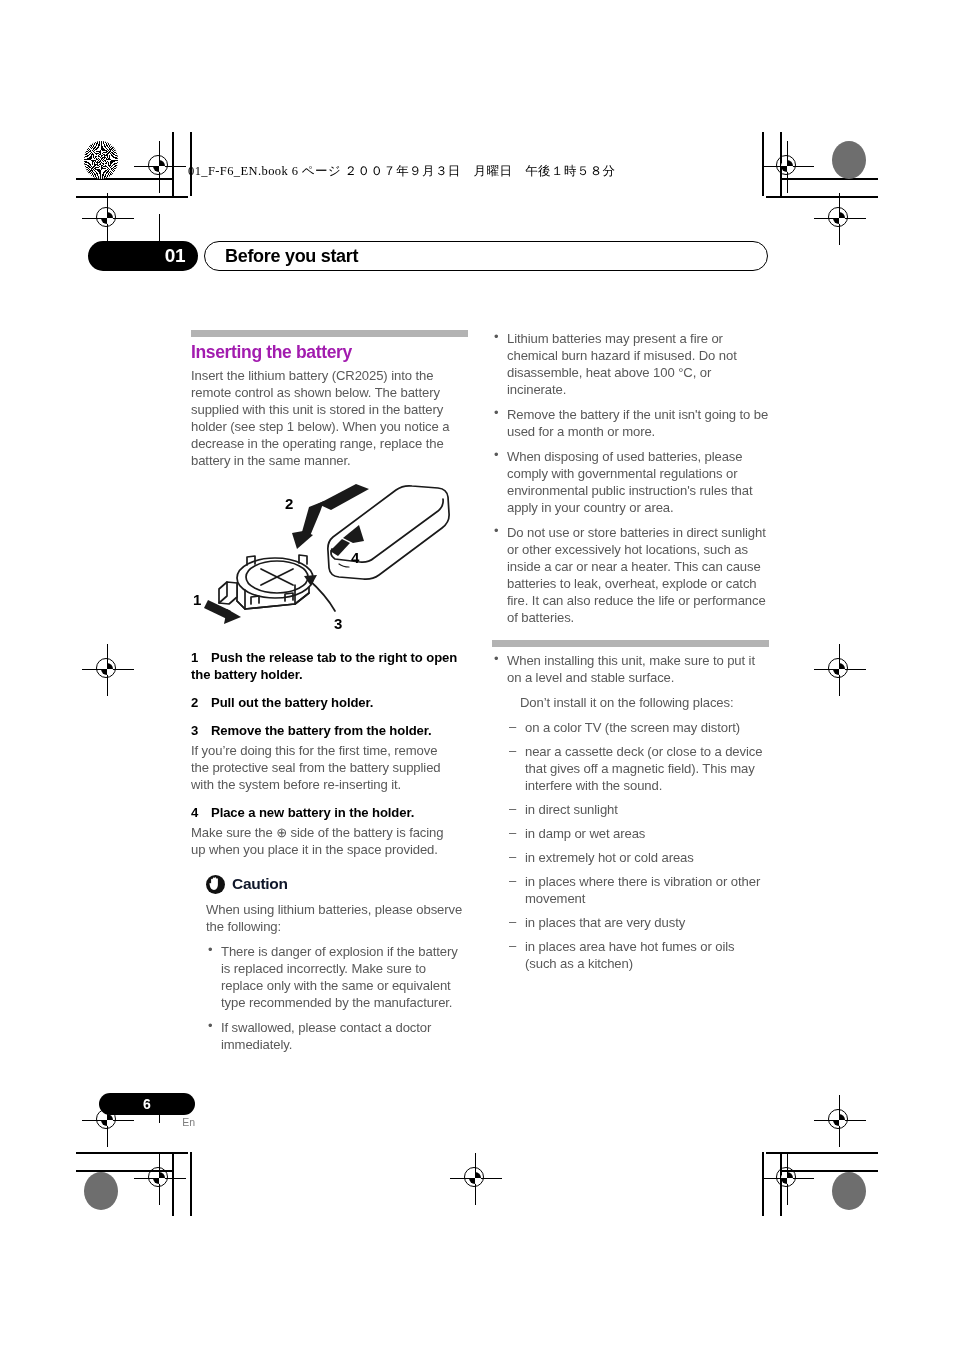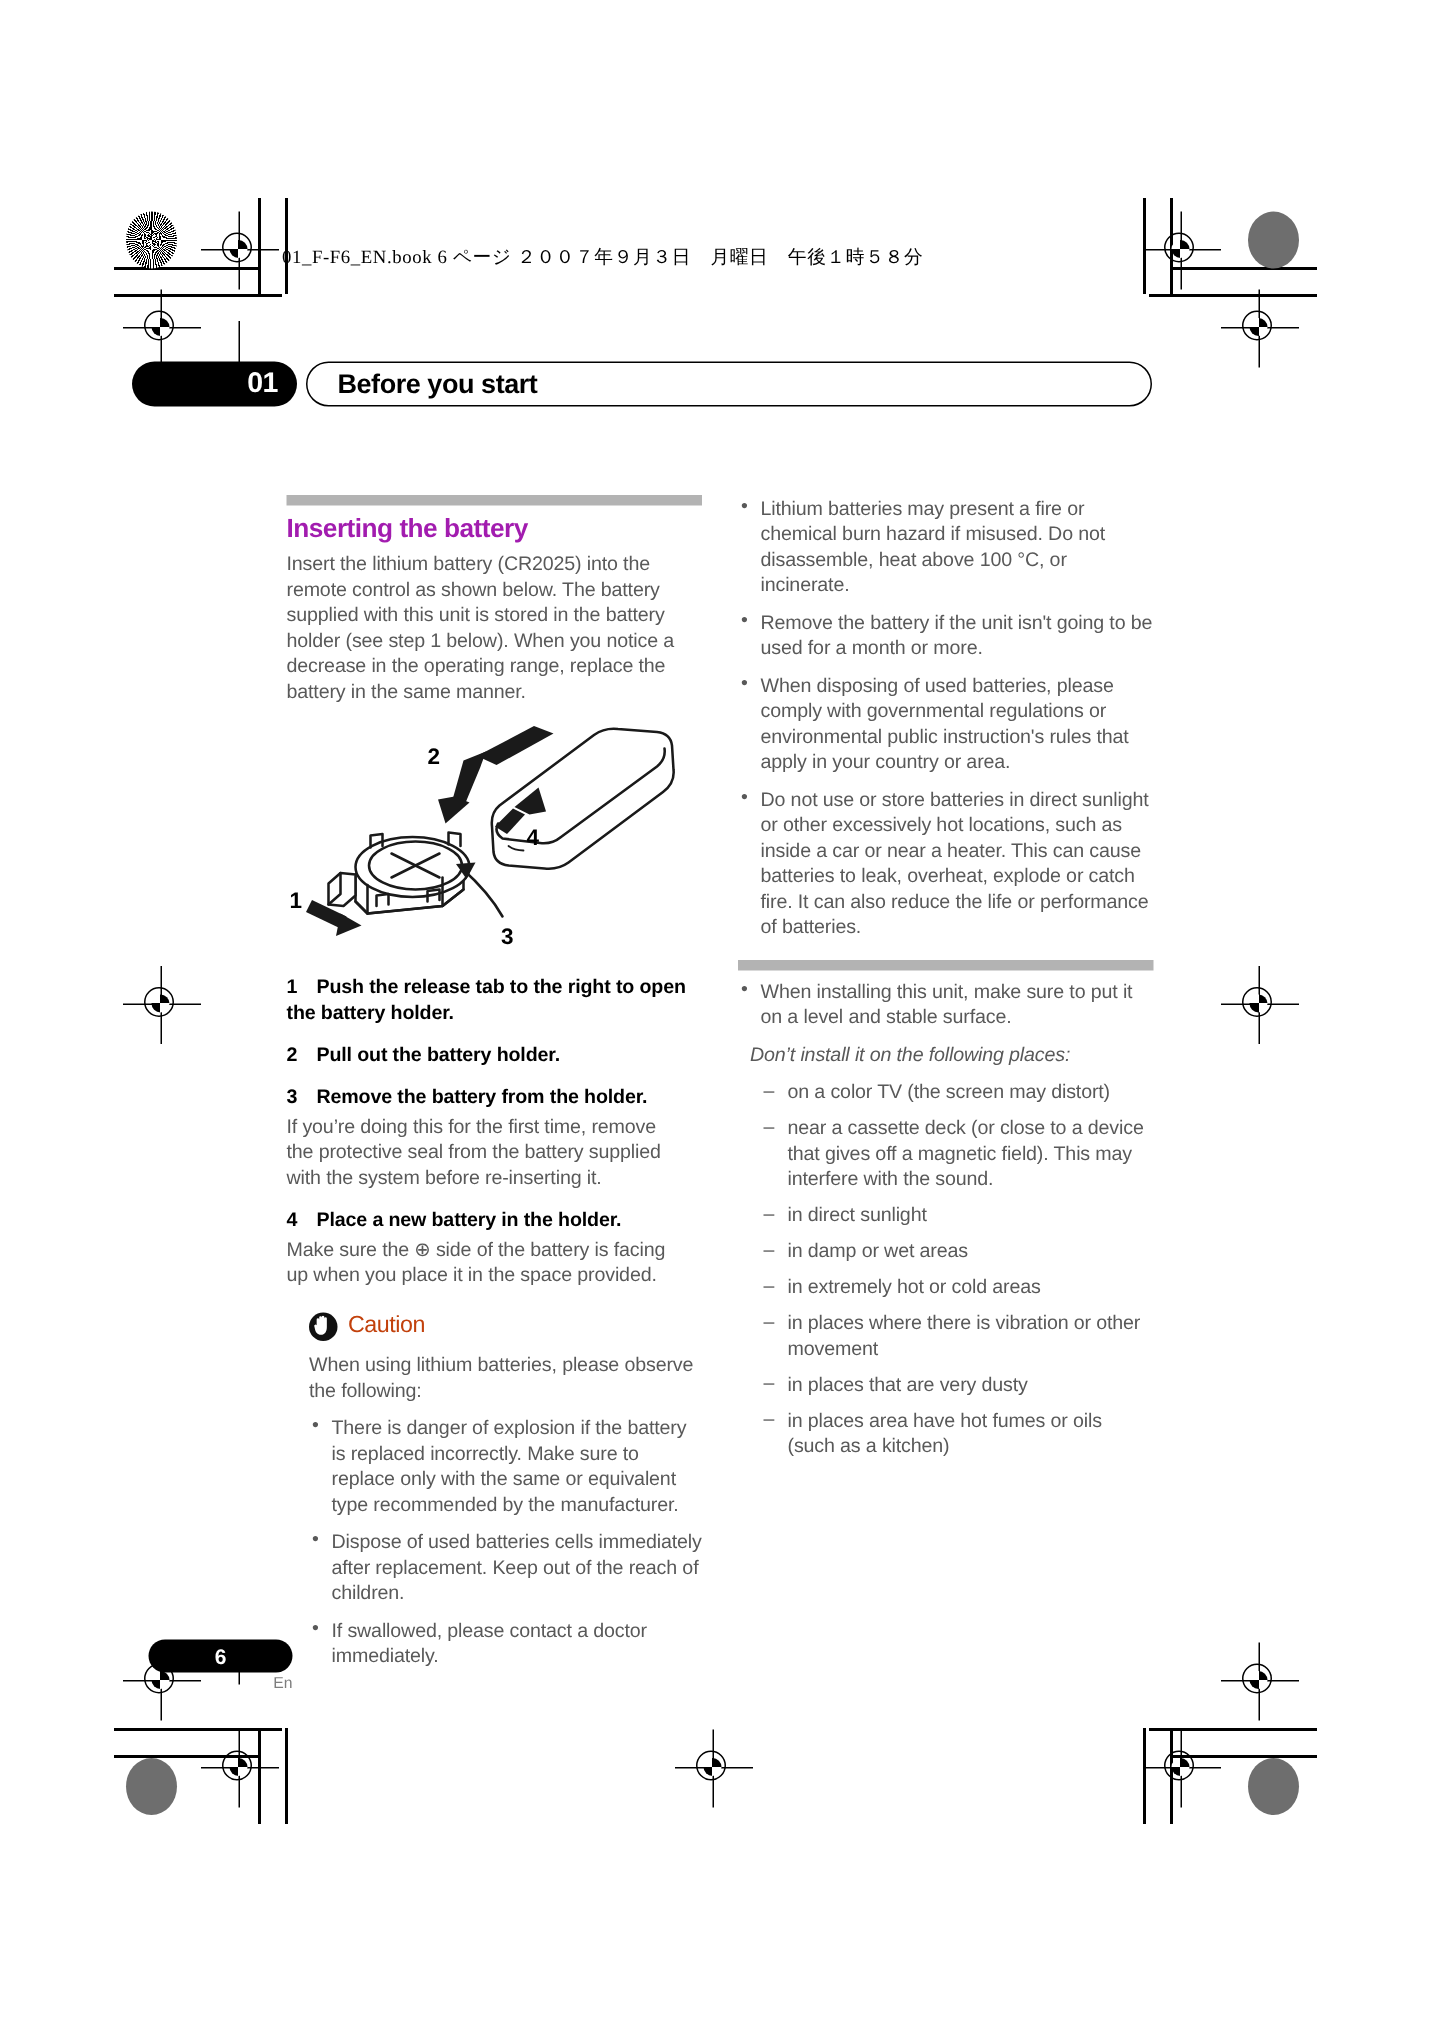--- a/index.html
+++ b/index.html
@@ -201,43 +201,42 @@
   }
   ul.bul.dash > li {
     padding-left: 16px;
     margin-bottom: 7px;
   }
   .sub-note {
     font-size: 13.1px;
     line-height: 1.30;
     color: #595959;
     letter-spacing: -0.1px;
-    margin: 0 0 8px 8px;
-    font-style: italic;
+    margin: 0 0 8px 28px;
   }
 
   
   .caution-head {
     display: flex;
     align-items: center;
     gap: 7px;
     margin: 17px 0 7px 15px;
   }
   .caution-icon {
     width: 19px; height: 19px;
     border-radius: 50%;
     background: #111;
     position: relative;
     flex: 0 0 auto;
   }
   .caution-icon svg { position: absolute; left: 3.3px; top: 2.6px; }
   .caution-title {
     font-size: 15.5px;
-    font-weight: normal;
-    color: #c2410c;
+    font-weight: bold;
+    color: #0f172a;
     letter-spacing: -0.3px;
   }
   .caution-intro {
     margin: 0 0 8px 15px;
     font-size: 13.1px;
     line-height: 1.30;
     color: #595959;
     letter-spacing: -0.1px;
   }
   ul.bul.indent {
@@ -476,21 +475,20 @@
     <span class="caution-icon">
       <svg width="12.5" height="13.5" viewBox="0 0 12.5 13.5" xmlns="http://www.w3.org/2000/svg">
         <path d="M2.1 6.2 V2.6 a0.85 0.85 0 0 1 1.7 0 V5.6 V1.3 a0.85 0.85 0 0 1 1.7 0 V5.6 V1.0 a0.85 0.85 0 0 1 1.7 0 V5.6 V2.0 a0.85 0.85 0 0 1 1.7 0 V7.6 c0 3.0 -1.4 5.3 -3.9 5.3 C2.6 12.9 1.3 11.0 1.0 9.2 L0.5 7.0 a0.8 0.8 0 0 1 1.5 -0.5 Z" fill="#ffffff"></path>
       </svg>
     </span>
     <span class="caution-title">Caution</span>
   </div>
   <p class="caution-intro">When using lithium batteries, please observe the following:</p>
   <ul class="bul indent">
     <li>There is danger of explosion if the battery is replaced incorrectly. Make sure to replace only with the same or equivalent type recommended by the manufacturer.</li>
-    <li>Dispose of used batteries cells immediately after replacement. Keep out of the reach of children.</li>
     <li>If swallowed, please contact a doctor immediately.</li>
   </ul>
 </div>
 
 <div class="col col-right">
 
   <ul class="bul">
     <li>Lithium batteries may present a fire or chemical burn hazard if misused. Do not disassemble, heat above 100 °C, or incinerate.</li>
     <li>Remove the battery if the unit isn't going to be used for a month or more.</li>
     <li>When disposing of used batteries, please comply with governmental regulations or environmental public instruction's rules that apply in your country or area.</li>

